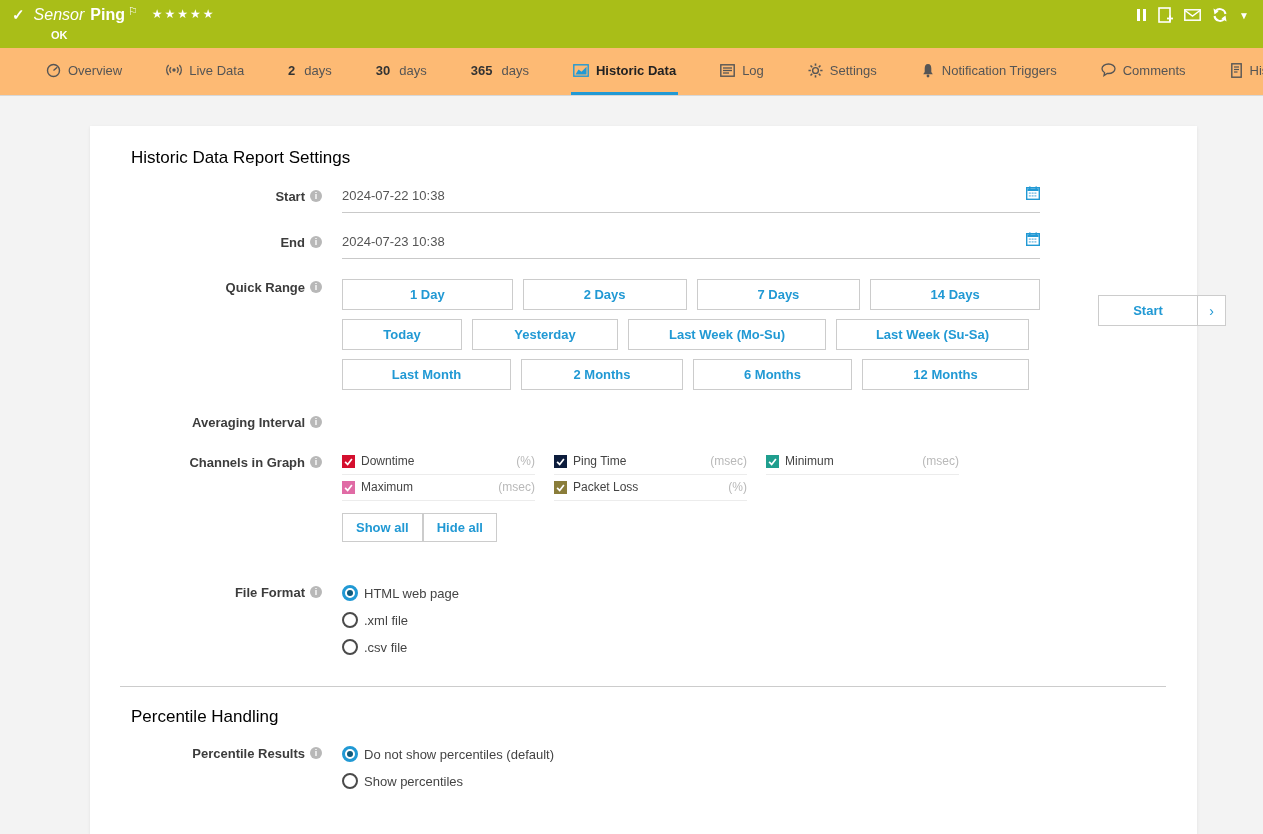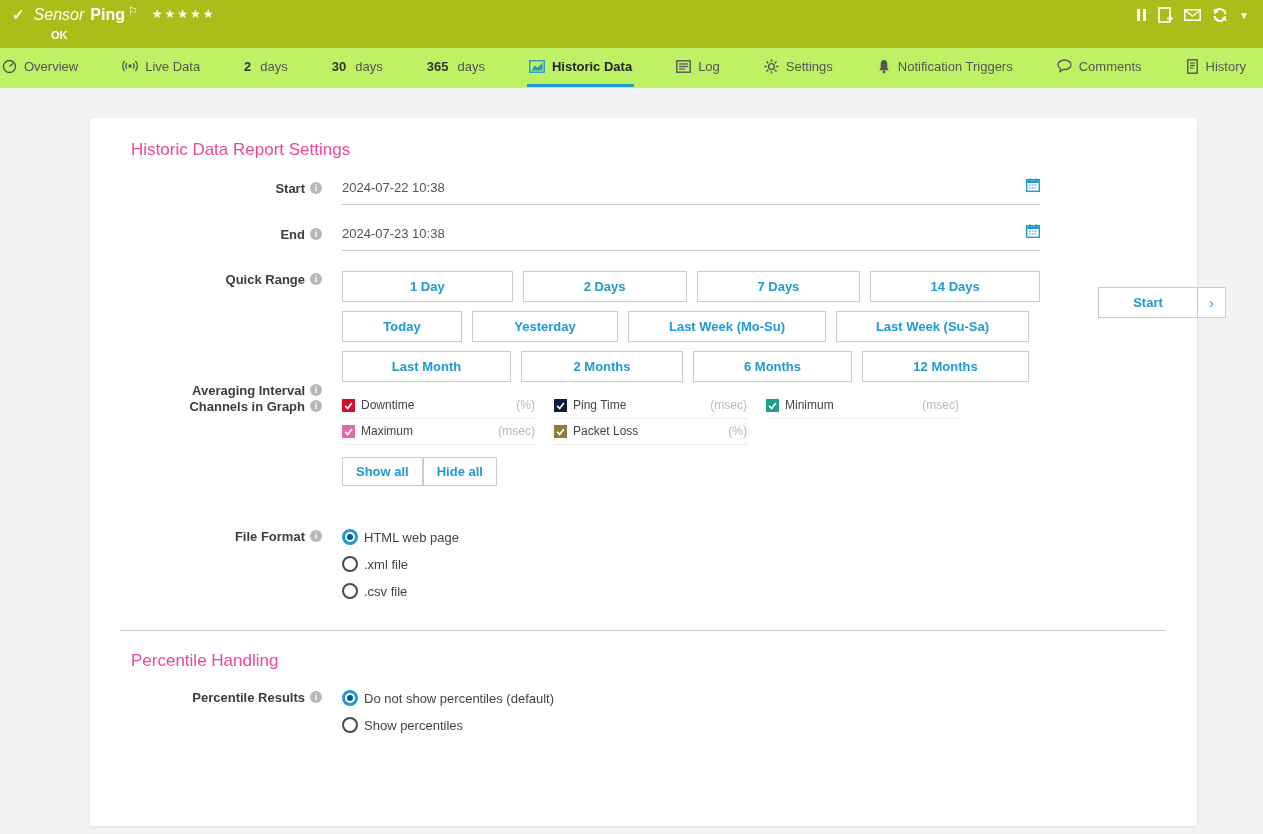--- a/index.html
+++ b/index.html
@@ -14,30 +14,30 @@
   .name { font-weight:bold; }
   .flag { font-size:11px; margin:-9px 0 0 3px; }
   .stars { font-size:12px; letter-spacing:2px; margin:-3px 0 0 14px; }
   .status-ok { font-size:11px; font-weight:bold; margin:4px 0 0 39px; }
   .topbar-actions { position:absolute; right:14px; top:7px; display:flex; align-items:center; gap:11px; }
   .topbar-actions > span { display:inline-flex; align-items:center; cursor:pointer; }
   .pause-bars i { display:inline-block; width:3px; height:12px; background:#fff; margin:0 1.5px; }
   .caret { font-size:10px; }
 
   
-  .tabbar { height:40px; background:#bef264; border-bottom:1px solid #d7d7d7; display:flex; align-items:stretch; }
+  .tabbar { height:48px; background:#fdba74; border-bottom:1px solid #d7d7d7; display:flex; align-items:stretch; padding-left:44px; }
   .tab { display:flex; align-items:center; gap:7px; padding:0 2px; margin-right:40px; font-size:13px; color:#555; border-bottom:3px solid transparent; cursor:pointer; white-space:nowrap; }
   .tab:last-child { margin-right:0; }
   .tab .num { font-weight:bold; color:#333; margin-right:2px; }
   .tab.active { color:#222; font-weight:bold; border-bottom-color:#2199d4;text-align:center; }
 
   
   .main { position:relative; height:738px; background:#f3f3f3; }
   .card { position:absolute; left:90px; top:30px; width:1107px; height:708px; background:#fff; box-shadow:0 1px 3px rgba(0,0,0,0.08); padding-top:22px; overflow:hidden; }
-  .section-title { font-size:17px; color:#ec4899; font-weight:normal; margin-left:41px; }
+  .section-title { font-size:17px; color:#000000; font-weight:normal; margin-left:41px; }
 
   .frow { display:flex; align-items:flex-start; }
   .lcell { width:252px; display:flex; justify-content:flex-end; align-items:flex-start; gap:5px; padding-right:20px; font-size:13px; font-weight:bold; color:#3c3c3c; padding-top:1px; }
   .info { width:12px; height:12px; border-radius:50%; background:#b8b8b8; color:#fff; font-size:9px; font-weight:bold; display:inline-flex; align-items:center; justify-content:center; margin-top:1px; flex:none; cursor:pointer; }
   .info::before { content:"i"; }
   .fcell { width:698px; }
 
   .uinput { position:relative; border-bottom:1px solid #c9c9c9; padding-bottom:9px; font-size:13px; color:#555; cursor:text; }
   .uinput .cal { position:absolute; right:0; top:-2px; cursor:pointer; }
   .uinput .sel-chev { position:absolute; right:2px; top:3px; cursor:pointer; }
@@ -55,21 +55,21 @@
   .mbtn { border:1px solid #ccc; background:#fff; color:#2199d4; font-weight:bold; font-size:13px; padding:6px 13px; cursor:pointer; }
 
   .radios { display:flex; flex-direction:column; gap:9px; }
   .ropt { display:flex; align-items:center; gap:6px; font-size:13px; color:#444; cursor:pointer; height:18px; }
   .radio { width:16px; height:16px; border-radius:50%; border:2px solid #4a4a4a; flex:none; position:relative; background:#fff; }
   .radio.sel { border:3px solid #2199d4; }
   .radio.sel::after { content:""; position:absolute; left:2px; top:2px; right:2px; bottom:2px; border-radius:50%; background:#0e5a7c; }
 
   .divider { border:none; border-top:1px solid #ccc; margin:30px 0 0 30px; width:1046px; }
 
-  .mt20{margin-top:20px}.mt21{margin-top:21px}.mt24{}.mt18{margin-top:18px}.mt42{margin-top:42px}
+  .mt20{margin-top:20px}.mt21{margin-top:21px}.mt24{margin-top:24px}.mt18{margin-top:18px}.mt42{margin-top:42px}
 
   .startbtn { position:absolute; left:1098px; top:199px; height:31px; display:flex; background:#fff; border:1px solid #ccc; z-index:5; cursor:pointer; }
   .startbtn .main-part { width:99px; display:flex; align-items:center; justify-content:center; color:#2199d4; font-weight:bold; font-size:13px; border-right:1px solid #ccc; }
   .startbtn .chev-part { width:27px; display:flex; align-items:center; justify-content:center; color:#2199d4; font-size:14px; }
   svg { display:block; }
 </style>
 </head>
 <body>
 
 <div class="topbar">

